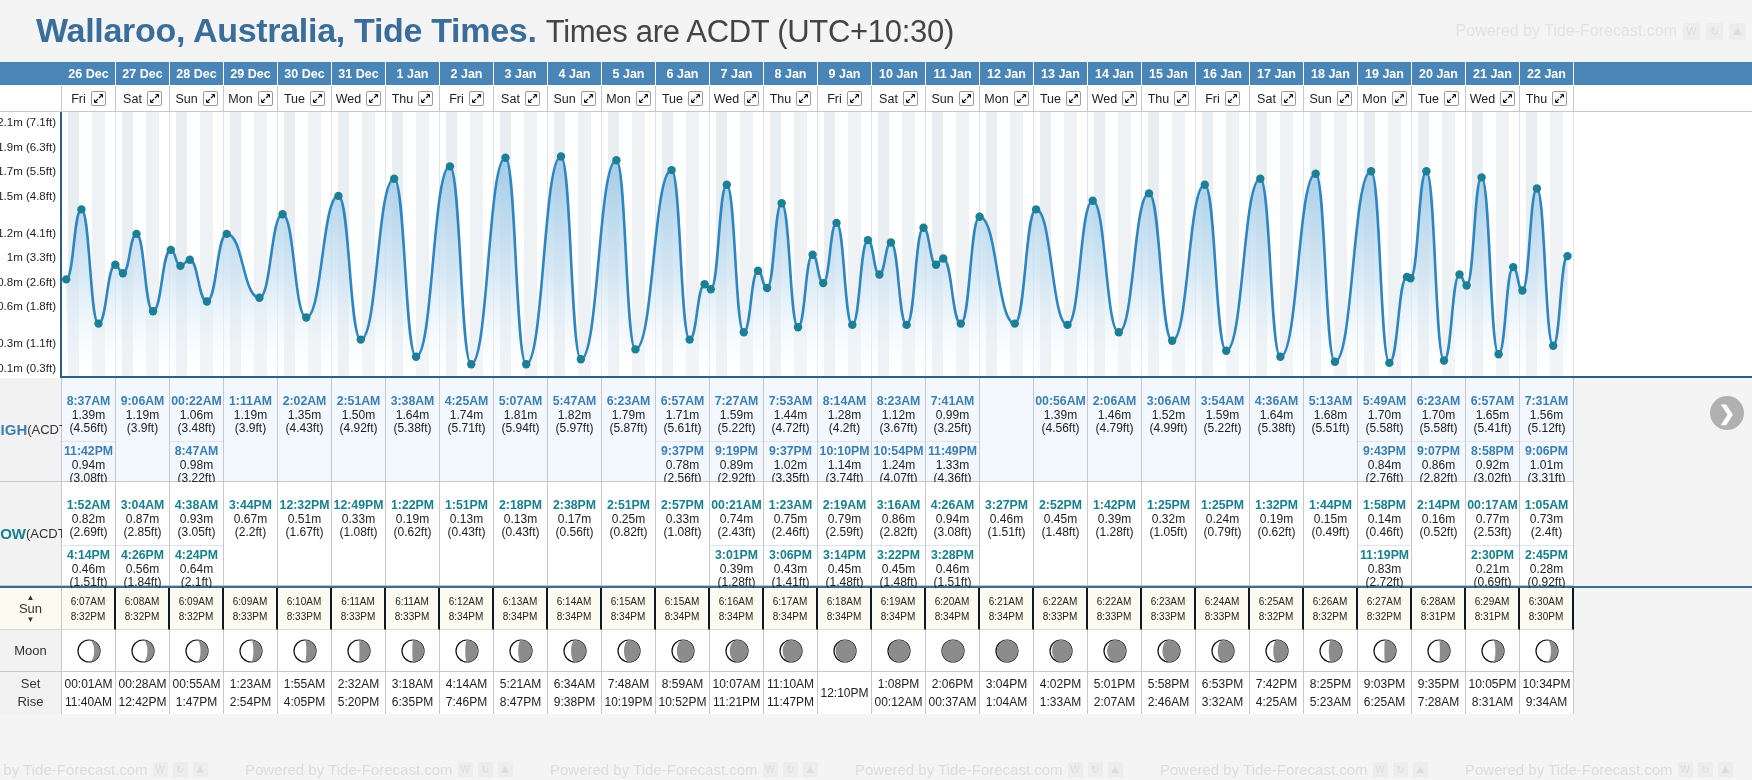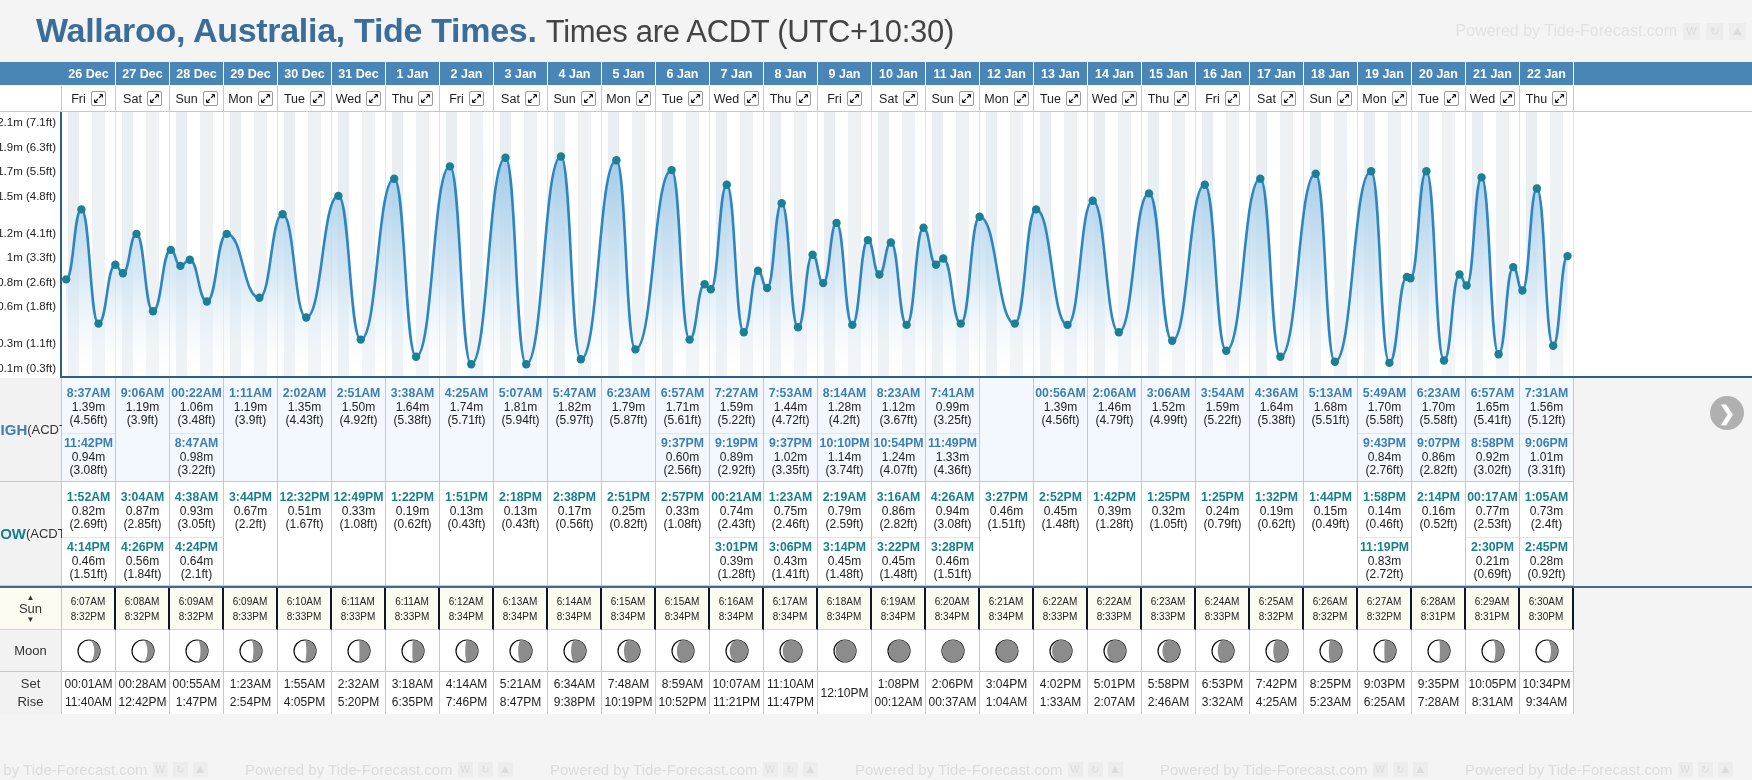--- a/index.html
+++ b/index.html
@@ -104,21 +104,21 @@
   }
   .tide-label .big { font-size: 15px; font-weight: bold; }
   .tide-label .small { font-size: 13px; color: #333; }
   .hi .big { color: #3b7fb5; }
   .lo .big { color: #177f8e; }
   .tide-cells { flex: 1; display: flex; }
   .tide-col {
     flex: 0 0 54px; width: 54px;
     border-right: 1px solid #c8c8c8; border-bottom: 1px solid #c8c8c8;
     display: flex; flex-direction: column; justify-content: flex-start;
-    padding: 8px 0;
+    padding: 16px 0;
   }
   .hi .tide-col { background: #f2f8fd; height: 104px; }
   .lo .tide-col { background: #fff; height: 104px; }
   .evt { text-align: center; line-height: 1.13; padding: 1px 0; }
   .evt + .evt { border-top: 1px solid #dfe7ee; margin-top: 4px; padding-top: 3px; }
   .evt .t { font-size: 12.3px; font-weight: bold; white-space: nowrap; }
   .hi .evt .t { color: #3b7fb5; }
   .lo .evt .t { color: #177f8e; }
   .evt .m, .evt .f { font-size: 12px; color: #222; }
 
@@ -788,21 +788,21 @@
             </div>
           </div>
           <div class="tide-col">
             <div class="evt">
               <div class="t">6:57AM</div>
               <div class="m">1.71m</div>
               <div class="f">(5.61ft)</div>
             </div>
             <div class="evt">
               <div class="t">9:37PM</div>
-              <div class="m">0.60m</div>
+              <div class="m">0.78m</div>
               <div class="f">(2.56ft)</div>
             </div>
           </div>
           <div class="tide-col">
             <div class="evt">
               <div class="t">7:27AM</div>
               <div class="m">1.59m</div>
               <div class="f">(5.22ft)</div>
             </div>
             <div class="evt">

